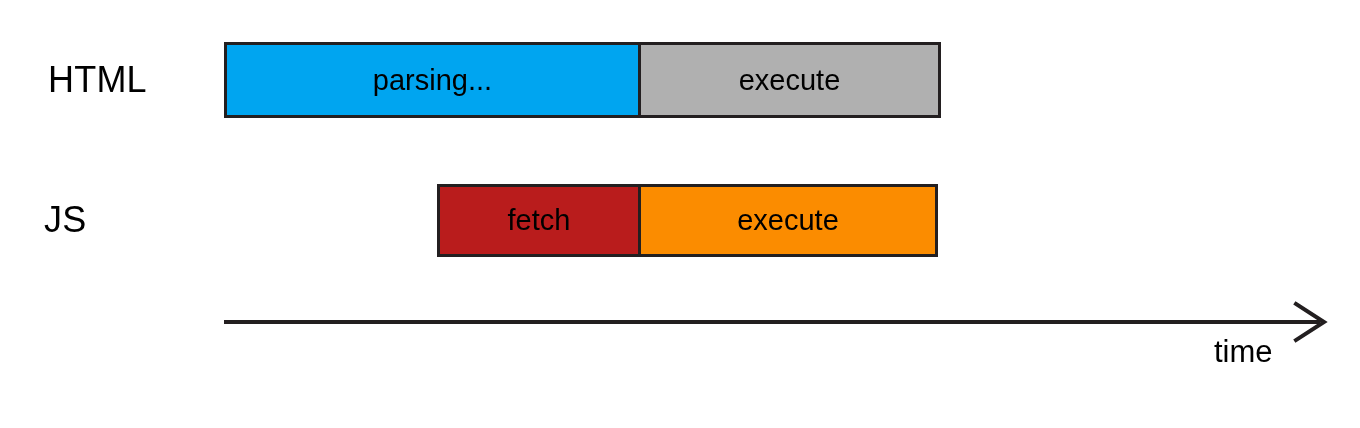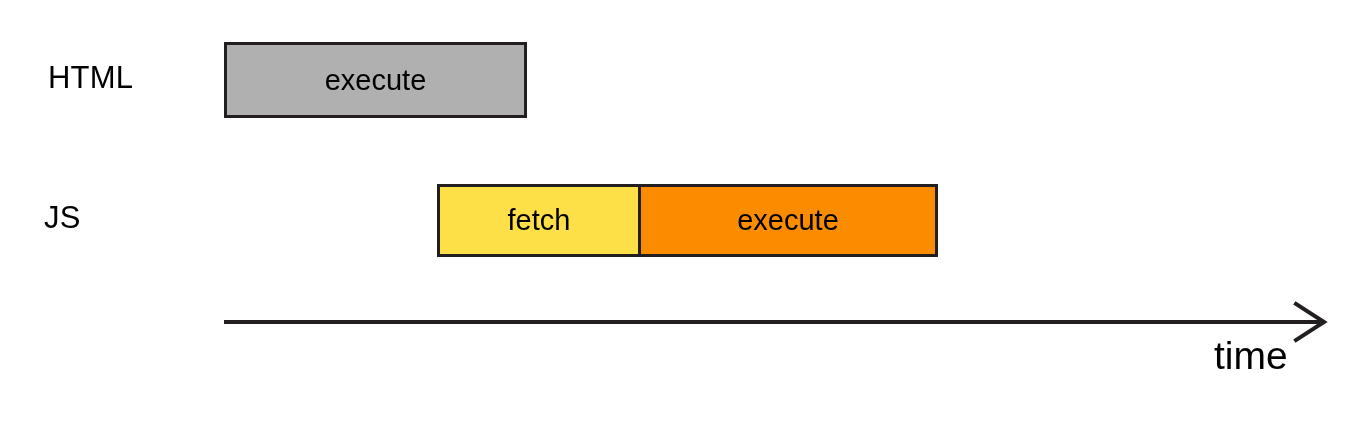--- a/index.html
+++ b/index.html
@@ -14,21 +14,21 @@
     position: relative;
     width: 1360px;
     height: 428px;
     background: #ffffff;
     overflow: hidden;
   }
 
   
   .row-label {
     position: absolute;
-    font-size: 31px;
+    font-size: 36px;
     line-height: 1;
     color: #000000;
     letter-spacing: 0.2px;
     white-space: nowrap;
   }
   #label-html { left: 48px; top: 62px; }
   #label-js   { left: 44px; top: 202px; }
 
   
   .track {
@@ -76,41 +76,42 @@
     left: 1290px;
     top: 300px;
     width: 40px;
     height: 44px;
   }
   #axis-arrow svg { display: block; }
   #axis-time-label {
     position: absolute;
     left: 1214px;
     top: 336px;
-    font-size: 39px;
+    font-size: 31px;
     line-height: 1;
     color: #000000;
     white-space: nowrap;
   }
 </style>
 </head>
 <body>
 
 <div id="canvas">
 
   <div class="row-label" id="label-html">HTML</div>
 
   <div class="track" id="track-html">
+    <div class="segment" id="seg-html-0" style="width:417px;background:#00a5f0;">parsing...</div>
     <div class="segment" id="seg-html-1" style="width:303px;background:#b0b0b0;">execute</div>
   </div>
 
   <div class="row-label" id="label-js">JS</div>
 
   <div class="track" id="track-js">
-    <div class="segment" id="seg-js-0" style="width:204px;background:#fde047;">fetch</div>
+    <div class="segment" id="seg-js-0" style="width:204px;background:#b91c1c;">fetch</div>
     <div class="segment" id="seg-js-1" style="width:300px;background:#fb8c00;">execute</div>
   </div>
 
   <div id="axis"></div>
   <div id="axis-arrow">
     <svg width="40" height="44" viewBox="0 0 40 44" aria-hidden="true">
       <polyline points="6,4 34,22 6,40" fill="none" stroke="#231f20" stroke-width="4" stroke-linecap="square" stroke-linejoin="miter"></polyline>
     </svg>
   </div>
   <div id="axis-time-label">time</div>

